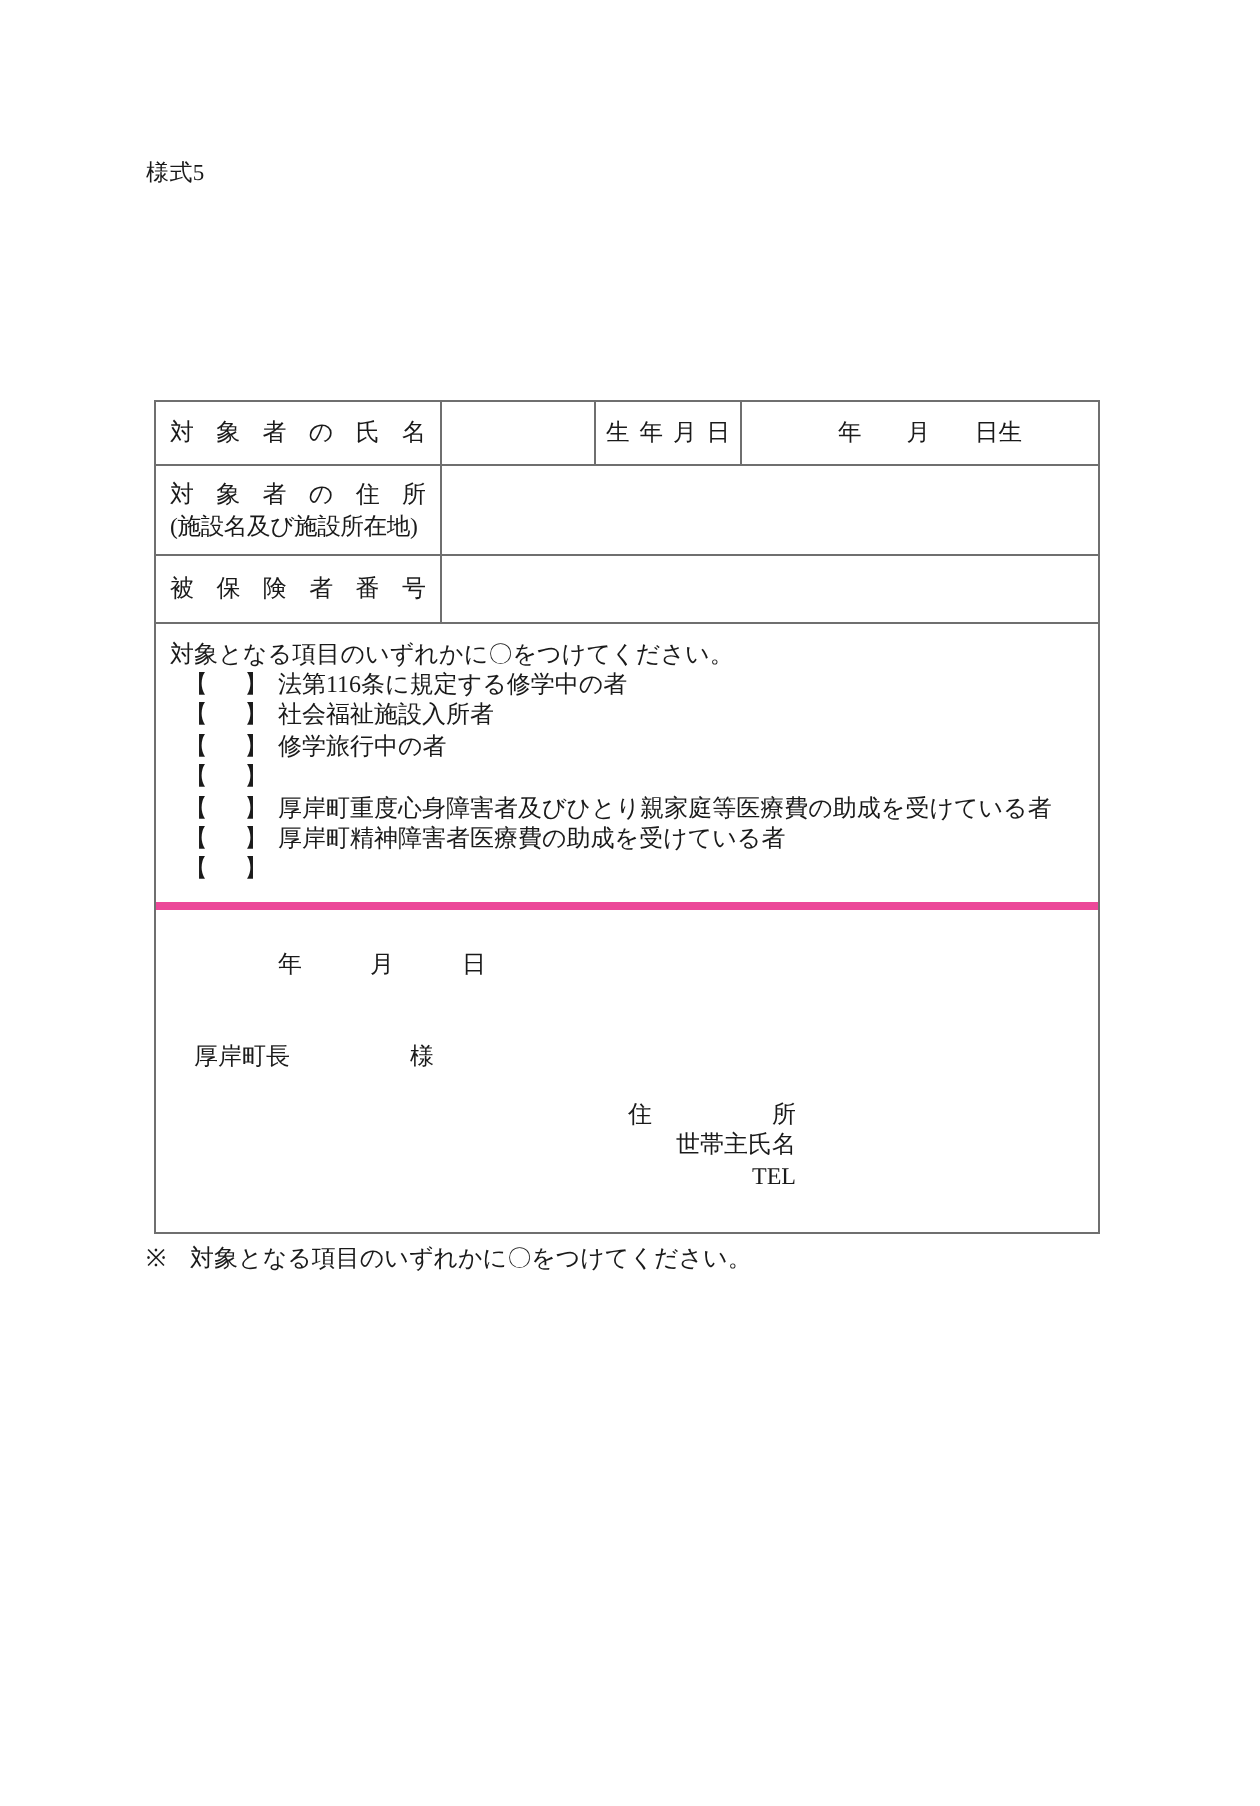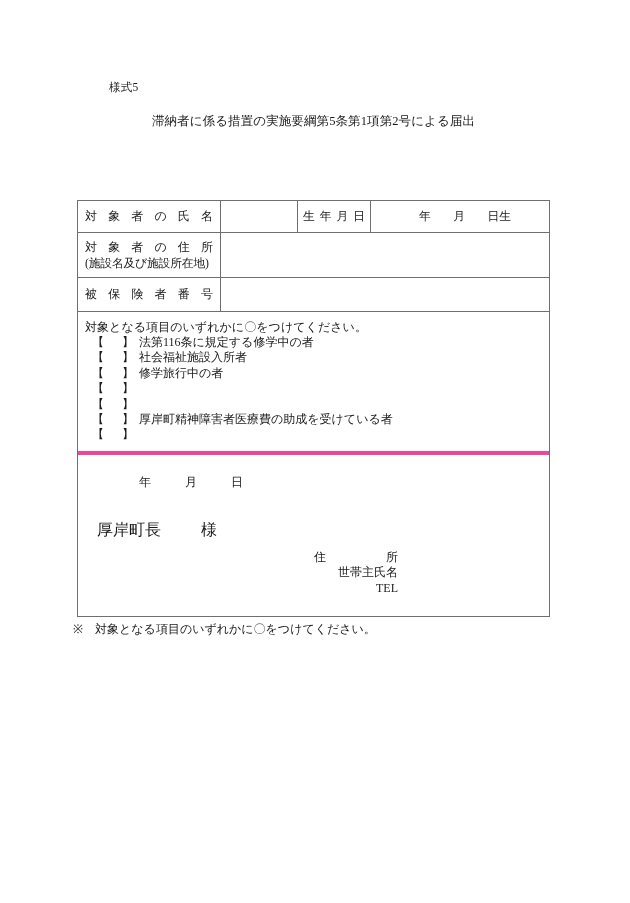--- a/index.html
+++ b/index.html
@@ -22,21 +22,20 @@
   }
 
   
   .form-no {
     position: absolute;
     left: 73px;
     top: 82px;
     font-size: 11.5px;
     line-height: 1;
     letter-spacing: 0.2px;
-    margin-left: 36px;
   }
 
   
   .doc-title {
     position: absolute;
     left: 77px;
     top: 115px;
     width: 473px;
     text-align: center;
     font-size: 12.5px;
@@ -169,21 +168,21 @@
     top: 19px;
     font-size: 12px;
     display: flex;
     width: 104px;
     justify-content: space-between;
   }
   .addressee {
     position: absolute;
     left: 19px;
     top: 65px;
-    font-size: 16px;
+    font-size: 12px;
     display: flex;
     width: 120px;
     justify-content: space-between;
   }
   .applicant {
     position: absolute;
     left: 236px;
     top: 95px;
     font-size: 12px;
     line-height: 15.5px;
@@ -203,21 +202,20 @@
   }
   .footnote .mark { margin-right: 12px; }
 </style>
 </head>
 <body>
 
 <div class="page">
 
   <div class="form-no">様式5</div>
 
-  <div class="doc-title">滞納者に係る措置の実施要綱第5条第1項第2号による届出</div>
 
 
   <div class="form-table">
 
     <div class="row row-name">
       <div class="cell-label">
         <div class="spread">
           <span>対</span>
           <span>象</span>
           <span>者</span>
@@ -286,20 +284,21 @@
       </div>
       <div class="check-item">
         <span class="check-box">【　】</span>
         <span class="check-text">修学旅行中の者</span>
       </div>
       <div class="check-item">
         <span class="check-box">【　】</span>
       </div>
       <div class="check-item">
         <span class="check-box">【　】</span>
+        <span class="check-text">厚岸町重度心身障害者及びひとり親家庭等医療費の助成を受けている者</span>
       </div>
       <div class="check-item">
         <span class="check-box">【　】</span>
         <span class="check-text">厚岸町精神障害者医療費の助成を受けている者</span>
       </div>
       <div class="check-item">
         <span class="check-box">【　】</span>
       </div>
     </div>
 

